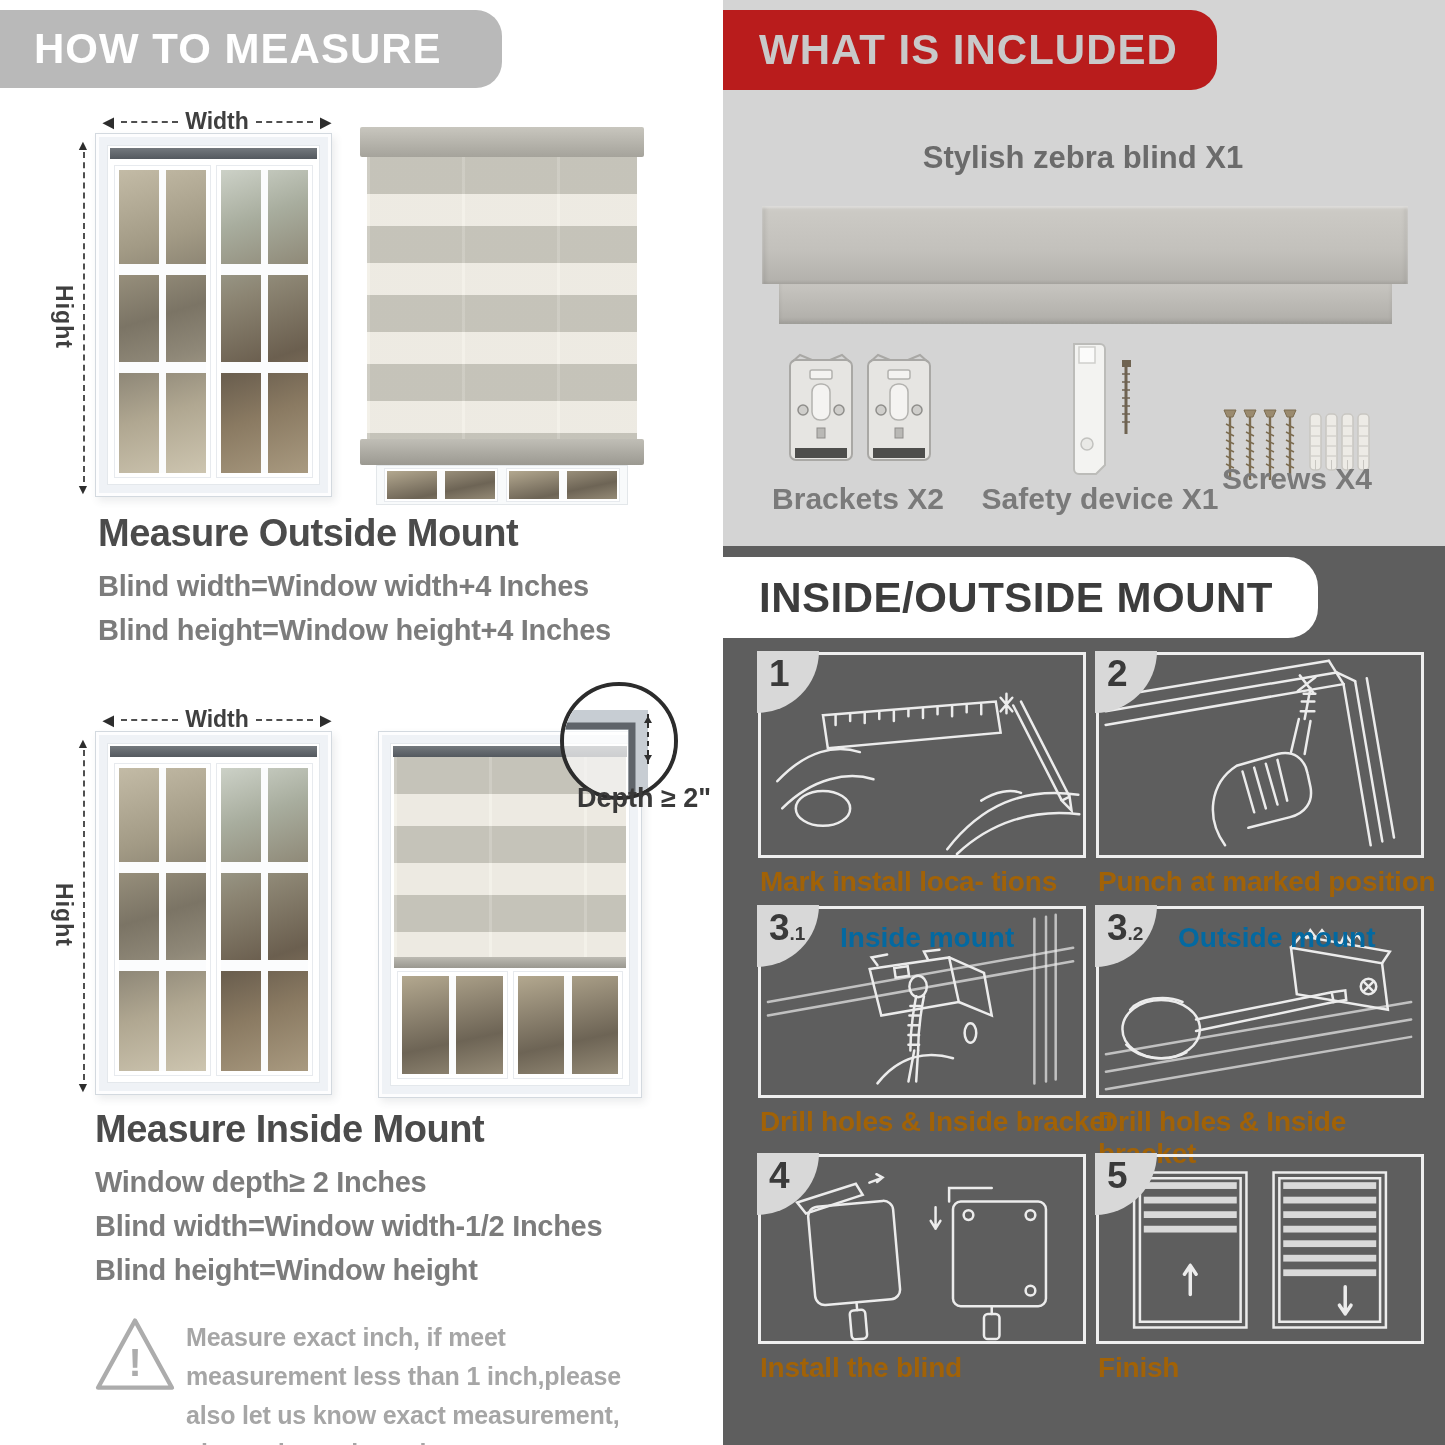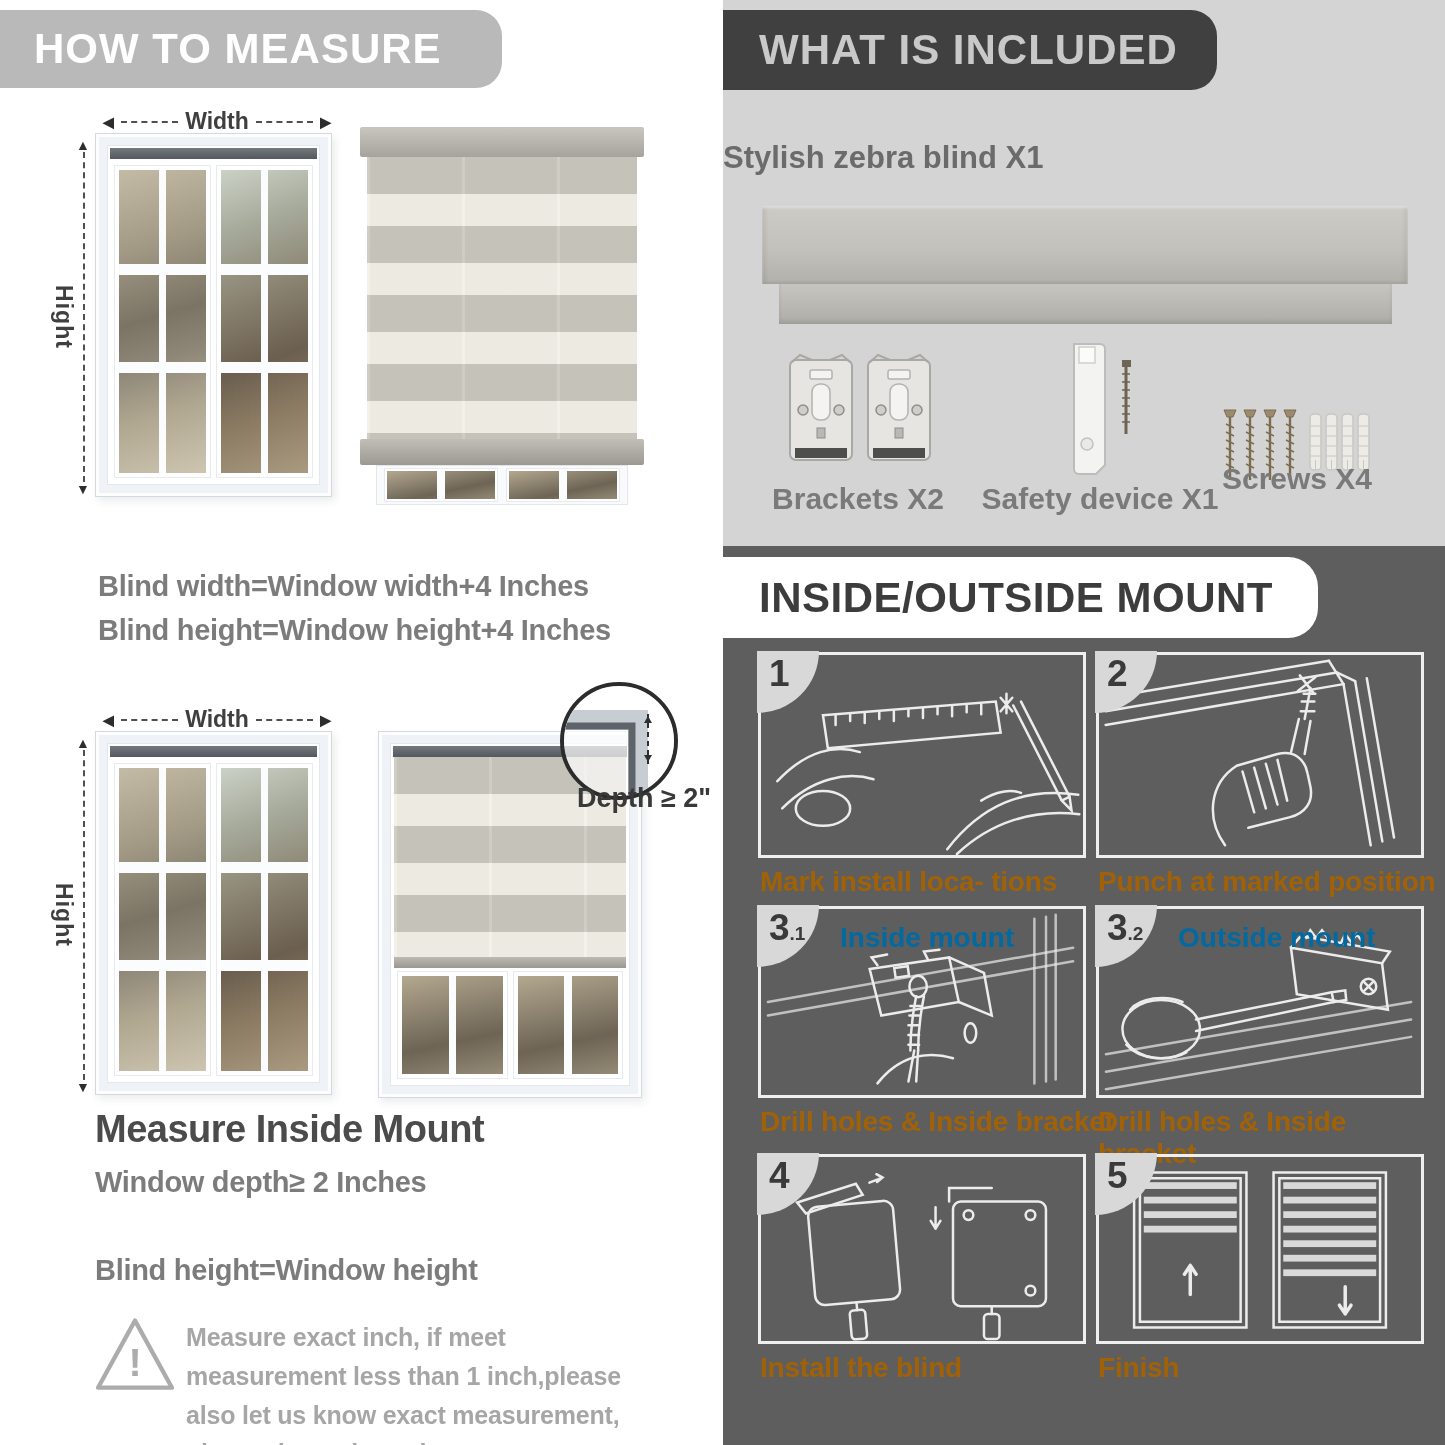--- a/index.html
+++ b/index.html
@@ -59,21 +59,21 @@
   
   .magnifier { border-radius:50%; border:4px solid #2c2c2c; overflow:hidden; background:rgba(255,255,255,0.35); }
   .depth-label { font-size:27px; font-weight:bold; color:#393939; }
 
   
   .warn-text { font-size:25px; color:#a6a6a6; line-height:1.55; font-weight:bold; letter-spacing:-0.2px; }
 
   
   .panel-light { left:723px; top:0; width:722px; height:546px; background:#d4d4d4; }
   .panel-dark  { left:723px; top:546px; width:722px; height:899px; background:#5e5e5e; }
-  .ribbon-included { left:723px; top:10px; width:494px; height:80px; background:#404040;
+  .ribbon-included { left:723px; top:10px; width:494px; height:80px; background:#b91c1c;
     border-radius:0 26px 26px 0; color:#c9c9c9; font-size:42px; font-weight:bold;
     display:flex; align-items:center; padding-left:36px; letter-spacing:1px; }
   .blind-name { font-size:31px; font-weight:bold; color:#6b6b6b; }
   .item-label { font-size:30px; font-weight:bold; color:#7a7a7a; text-align:center; }
   .rail-main { left:762px; top:206px; width:646px; height:78px;
     background:linear-gradient(180deg,#cdcbc6,#c3c1bc 55%,#b2b0ab);
     box-shadow: inset 0 2px 3px rgba(255,255,255,0.55), inset -3px 0 4px rgba(0,0,0,0.08), inset 3px 0 4px rgba(0,0,0,0.10); }
   .rail-sub  { left:779px; top:284px; width:613px; height:40px;
     background:linear-gradient(180deg,#c7c5c0,#afada8);
     box-shadow: inset 0 -3px 4px rgba(0,0,0,0.10); }
@@ -129,20 +129,21 @@
   <div class="abs" style="left:360px; top:127px; width:284px; height:378px;">
     <div class="abs cassette" style="left:0; top:0; width:284px; height:30px;"></div>
     <div class="abs zebra" style="left:7px; top:30px; width:270px; height:282px;"></div>
     <div class="abs bottom-rail" style="left:0; top:312px; width:284px; height:26px;"></div>
     <div class="abs" style="left:16px; top:338px; width:252px; height:40px; background:#f8fafb; border:1px solid #e3e7ea; display:flex; gap:10px; padding:3px 8px;">
       <div class="sash low" style="border-width:2px;"></div>
       <div class="sash low" style="border-width:2px;"></div>
     </div>
   </div>
 
+  <div class="abs sec-title" style="left:98px; top:512px;">Measure Outside Mount</div>
   <div class="abs sec-line" style="left:98px; top:570px;">Blind width=Window width+4 Inches</div>
   <div class="abs sec-line" style="left:98px; top:614px;">Blind height=Window height+4 Inches</div>
 
   <div class="abs w-arrow" style="left:103px; top:706px; width:228px;">
     <span class="head">◀</span>
     <span class="dash"></span>
     <span>Width</span>
     <span class="dash"></span>
     <span class="head">▶</span>
   </div>
@@ -182,33 +183,34 @@
       <path d="M0 34 L74 34 L74 110" stroke="#c7cdd3" stroke-width="20" fill="none"></path>
       <path d="M0 40 L68 40 L68 110" stroke="#5f646a" stroke-width="7" fill="none"></path>
       <path d="M84 28 L84 78" stroke="#2f2f2f" stroke-width="2" stroke-dasharray="5 4" fill="none"></path>
       <path d="M84 30 l-4 7 h8 z M84 76 l-4 -7 h8 z" fill="#2f2f2f"></path>
     </svg>
   </div>
   <div class="abs depth-label" style="left:577px; top:783px;">Depth ≥ 2"</div>
 
   <div class="abs sec-title" style="left:95px; top:1108px;">Measure Inside Mount</div>
   <div class="abs sec-line" style="left:95px; top:1166px;">Window depth≥ 2 Inches</div>
+  <div class="abs sec-line" style="left:95px; top:1210px;">Blind width=Window width-1/2 Inches</div>
   <div class="abs sec-line" style="left:95px; top:1254px;">Blind height=Window height</div>
 
   <svg class="abs" style="left:92px; top:1312px;" width="86" height="86" viewBox="0 0 100 96">
     <path d="M50 8 L93 86 H7 Z" fill="none" stroke="#acacac" stroke-width="5" stroke-linejoin="round"></path>
     <text x="50" y="72" text-anchor="middle" font-size="46" font-weight="bold" fill="#acacac" font-family="Liberation Sans, sans-serif">!</text>
   </svg>
   <div class="abs warn-text" style="left:186px; top:1318px; width:450px;">Measure exact inch, if meet measurement less than 1 inch,please also let us know exact measurement, please do not leave it</div>
 
   <div class="abs panel-light"></div>
   <div class="abs ribbon-included">
     <span>WHAT IS INCLUDED</span>
   </div>
-  <div class="abs blind-name" style="left:723px; top:140px; width:720px; text-align:left;">Stylish zebra blind X1</div>
+  <div class="abs blind-name" style="left:723px; top:140px; width:720px; text-align:center;">Stylish zebra blind X1</div>
 
   <div class="abs rail-main"></div>
   <div class="abs rail-sub"></div>
 
   <svg class="abs" style="left:786px; top:352px;" width="148" height="122" viewBox="0 0 148 122">
     <g>
       <rect x="4" y="8" width="62" height="100" rx="6" fill="#e6e5e2" stroke="#a9a8a5" stroke-width="2"></rect>
       <path d="M6 10 L14 3 L26 8 M44 8 L56 3 L64 10" stroke="#a9a8a5" stroke-width="2" fill="none"></path>
       <rect x="24" y="18" width="22" height="9" rx="2" fill="#f4f3f1" stroke="#b3b2af" stroke-width="1.5"></rect>
       <rect x="26" y="32" width="18" height="36" rx="8" fill="#f4f3f1" stroke="#b3b2af" stroke-width="1.5"></rect>

